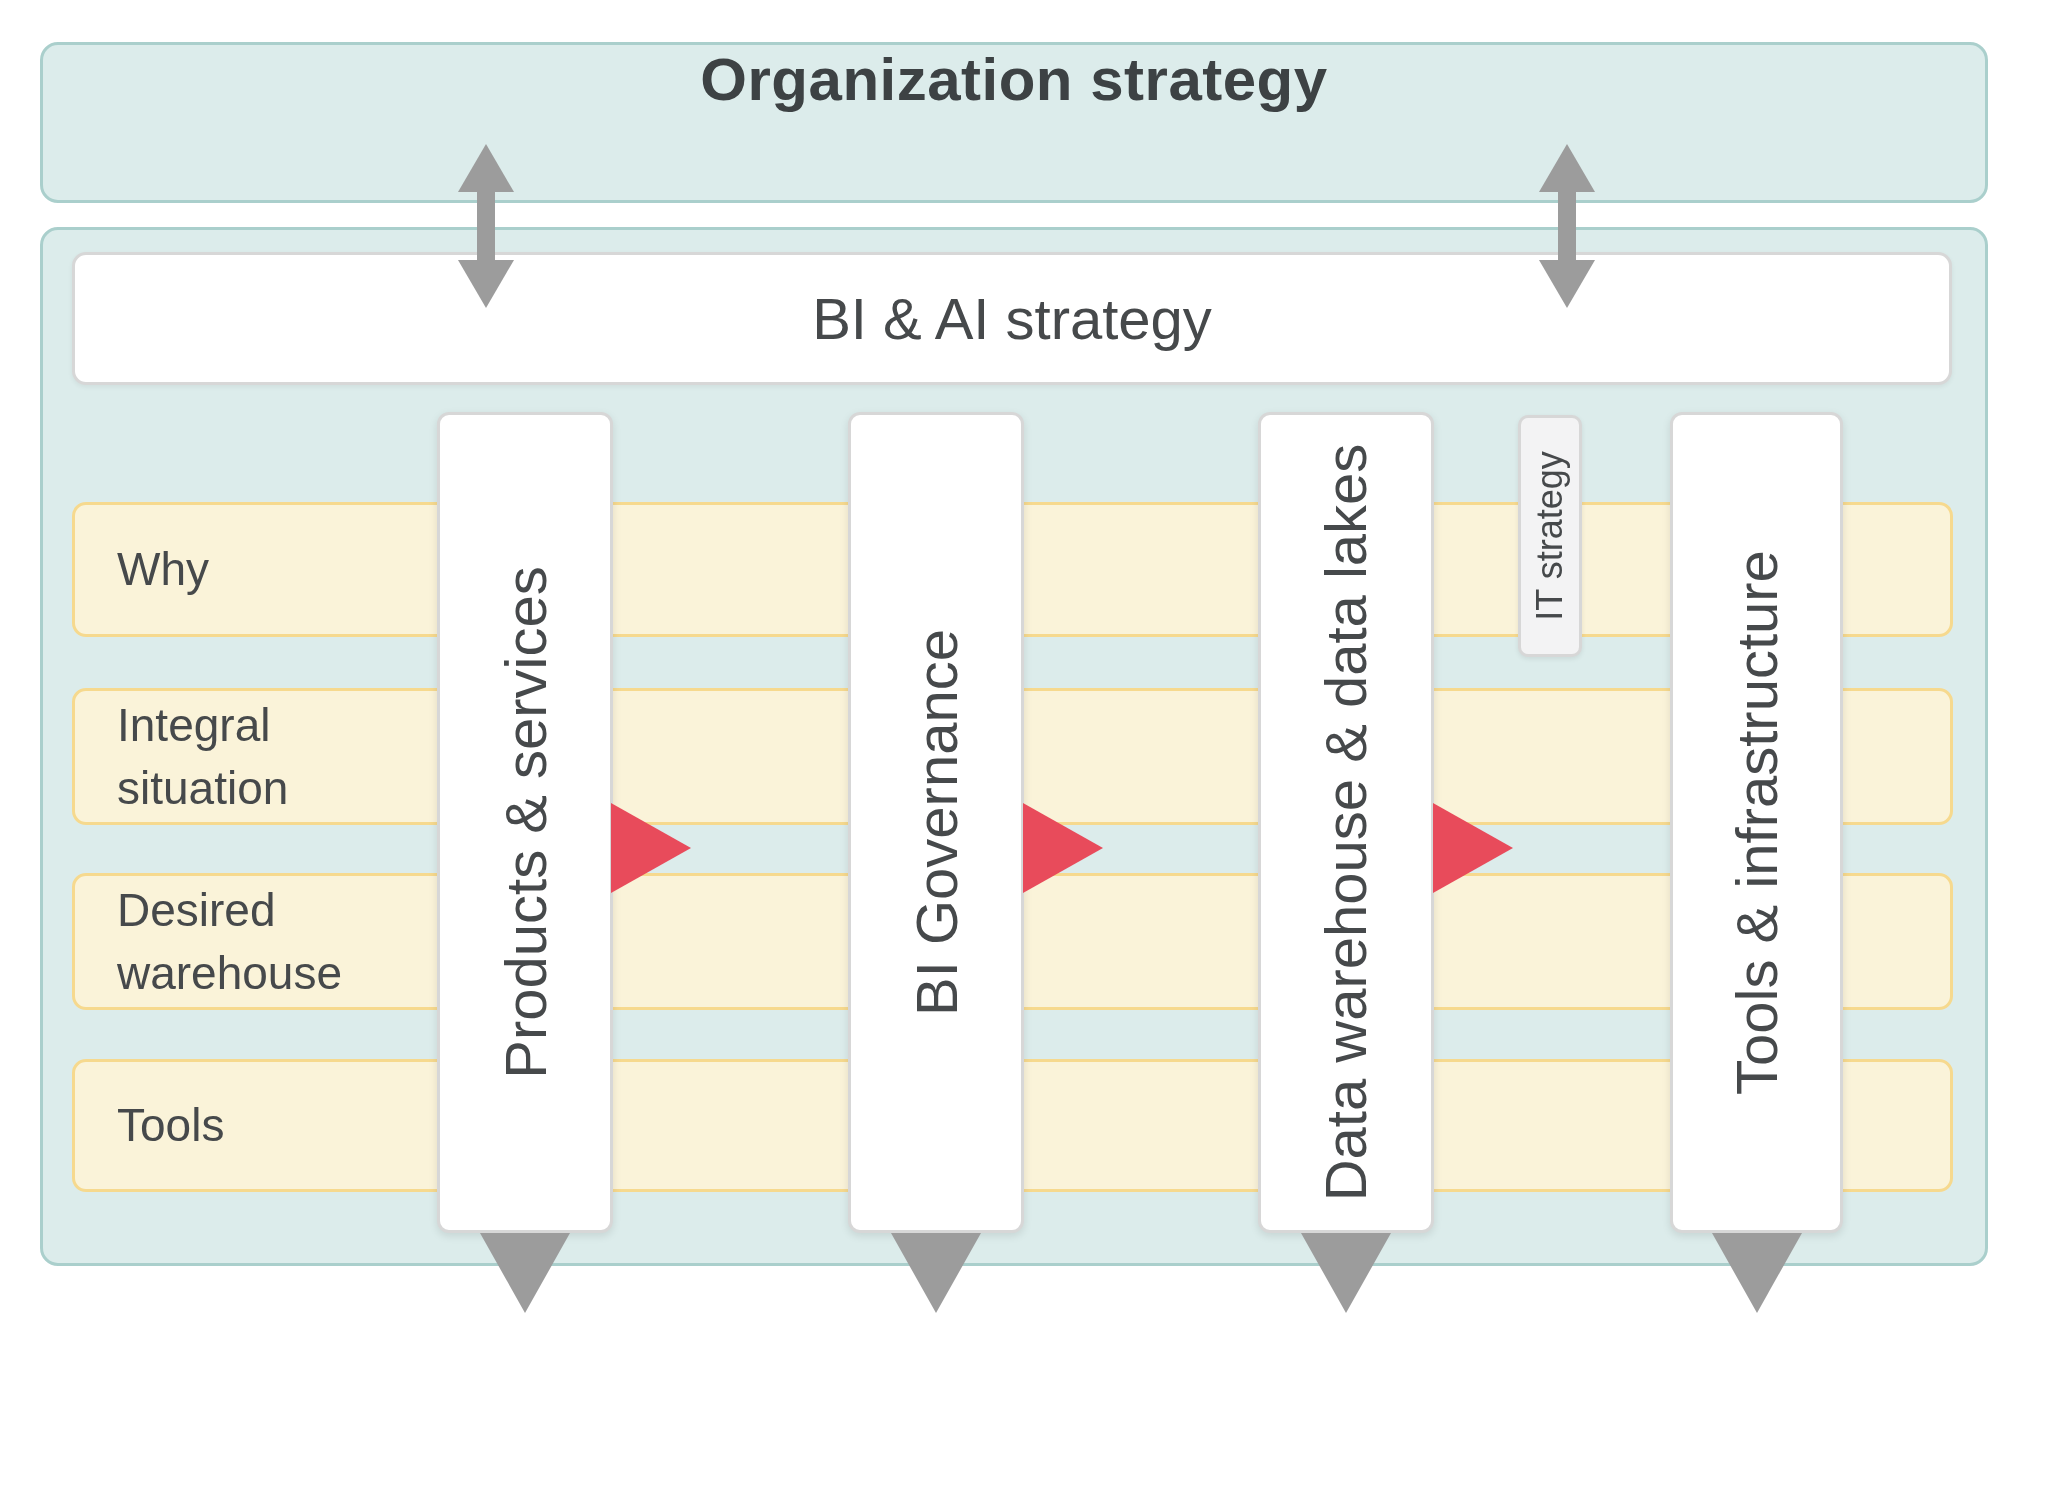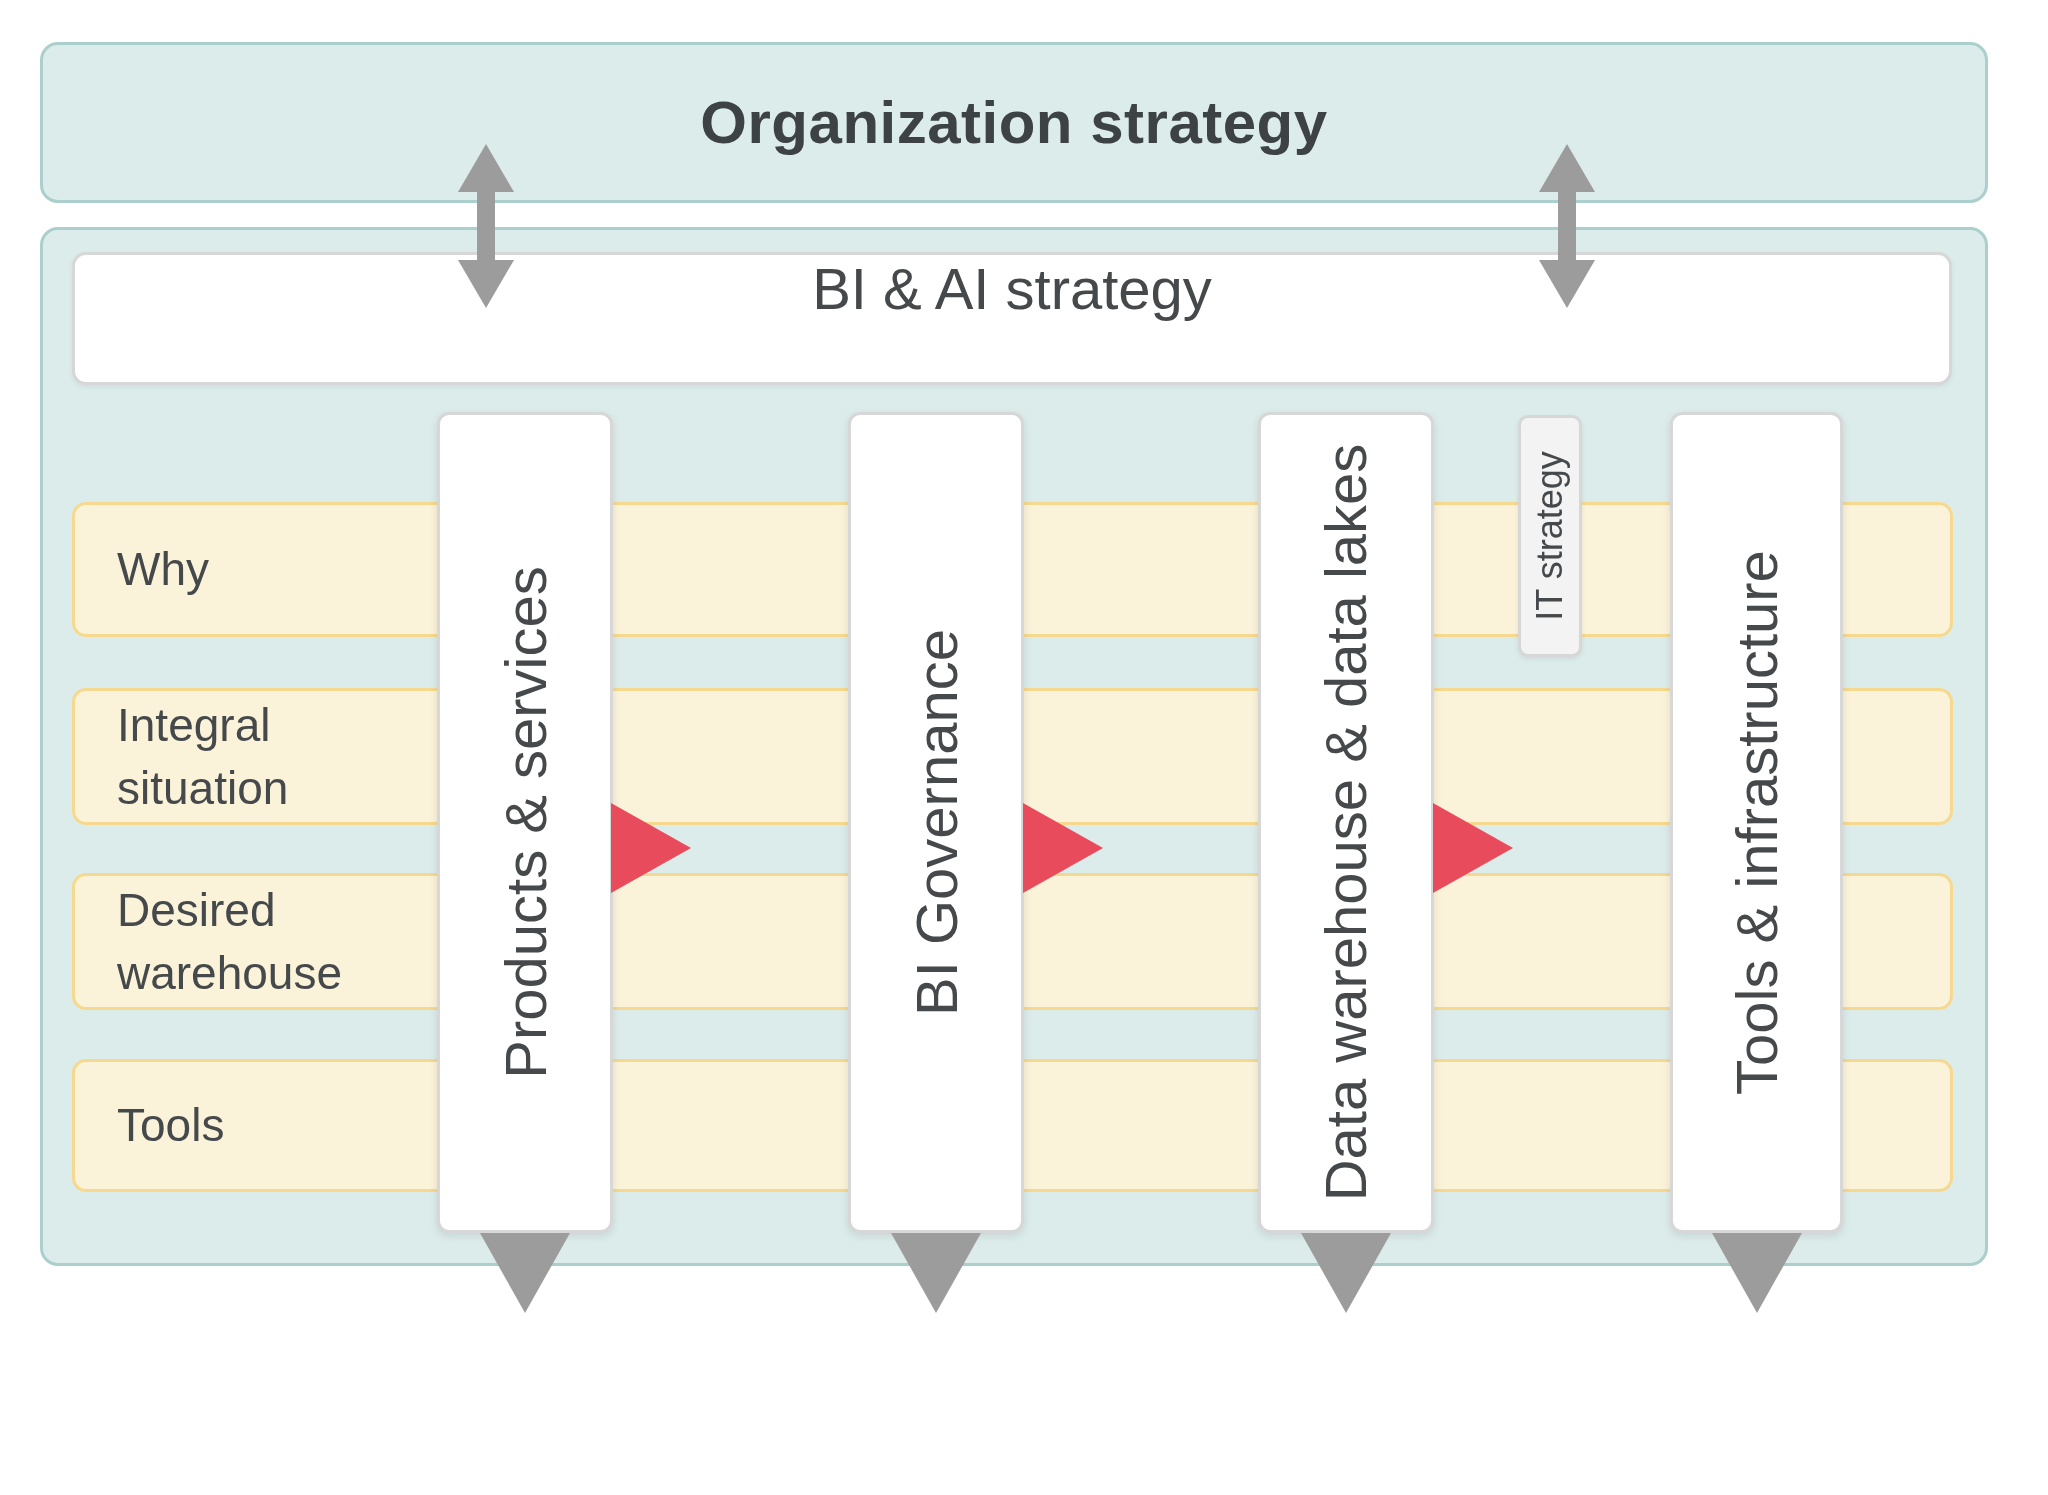--- a/index.html
+++ b/index.html
@@ -14,31 +14,31 @@
   .canvas{
     position:relative; width:2048px; height:1495px; background:#ffffff;
     font-family:"Liberation Sans", sans-serif; overflow:hidden;
   }
   .teal-box{
     position:absolute; box-sizing:border-box;
     background:var(--teal-fill); border:3px solid var(--teal-border);
     border-radius:18px;
   }
   .banner-top{left:40px; top:42px; width:1948px; height:161px;
-    display:flex; align-items:center; justify-content:center;}
+    display:flex; align-items:flex-start; justify-content:center;}
   .mid-container{left:40px; top:227px; width:1948px; height:1039px;}
   .banner-bottom{left:40px; top:1290px; width:1948px; height:162px;
     display:flex; align-items:center; justify-content:center;}
   .title{
     font-size:60px; font-weight:bold; color:var(--text-dark); letter-spacing:.5px;
   }
   .white-band{
     position:absolute; box-sizing:border-box; left:72px; top:252px; width:1880px; height:133px;
     background:var(--card-fill); border:3px solid var(--card-border); border-radius:14px;
-    display:flex; align-items:flex-start; justify-content:center; z-index:1;
+    display:flex; align-items:center; justify-content:center; z-index:1;
     box-shadow:0 2px 5px rgba(0,0,0,0.06);
   }
   .white-band .label{font-size:58px; color:var(--text-medium);}
   .row{
     position:absolute; box-sizing:border-box; left:72px; width:1881px;
     background:var(--yellow-fill); border:3px solid var(--yellow-border); border-radius:14px;
     display:flex; align-items:center; z-index:1;
   }
   .row .label{
     font-size:46px; color:var(--text-medium); padding-left:42px;

